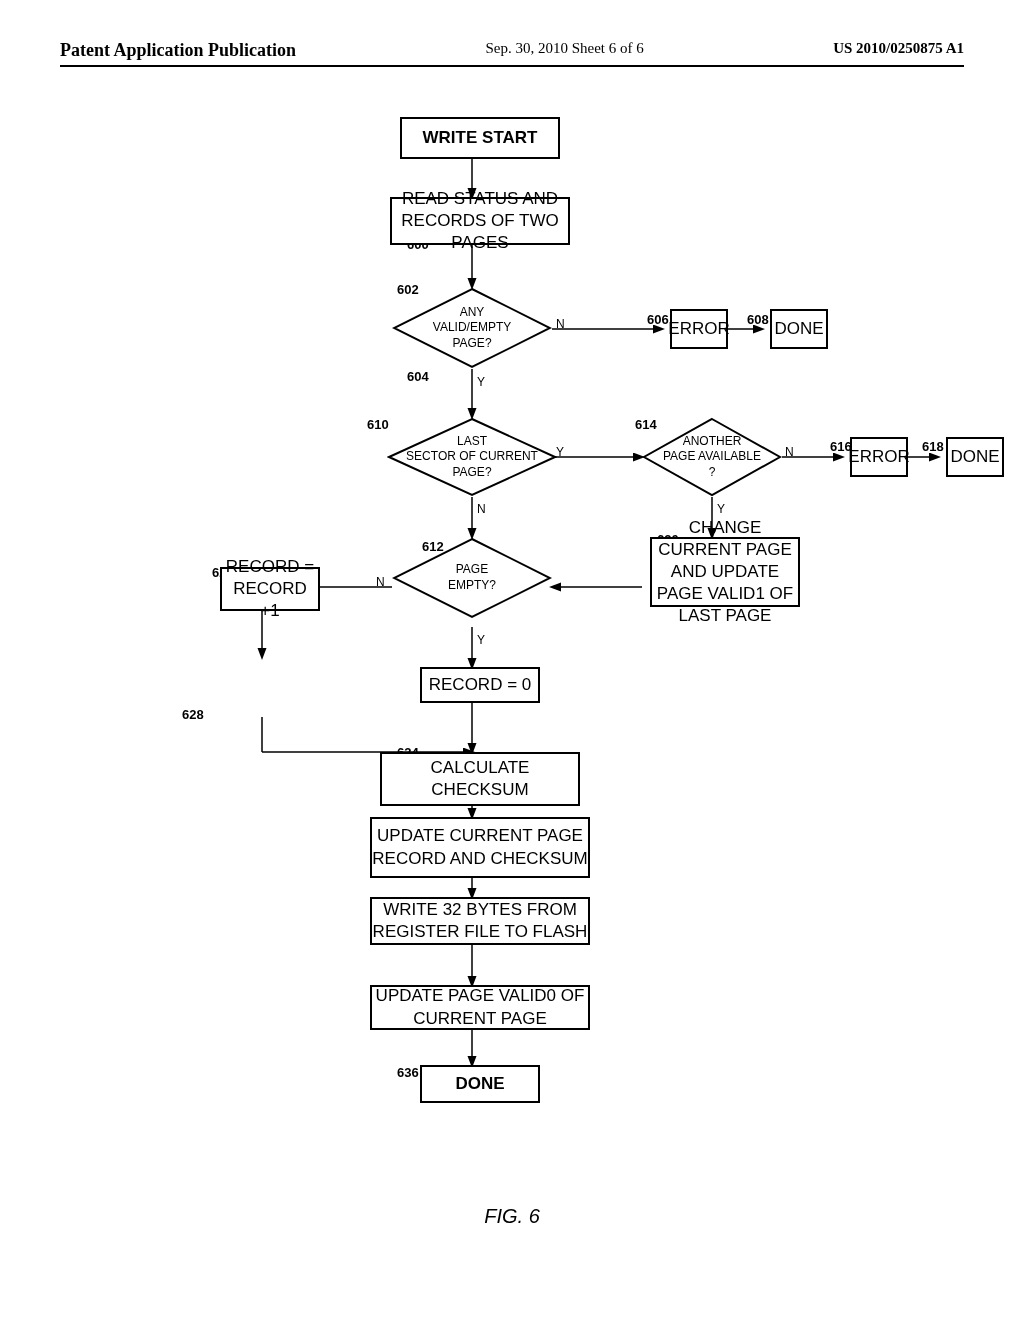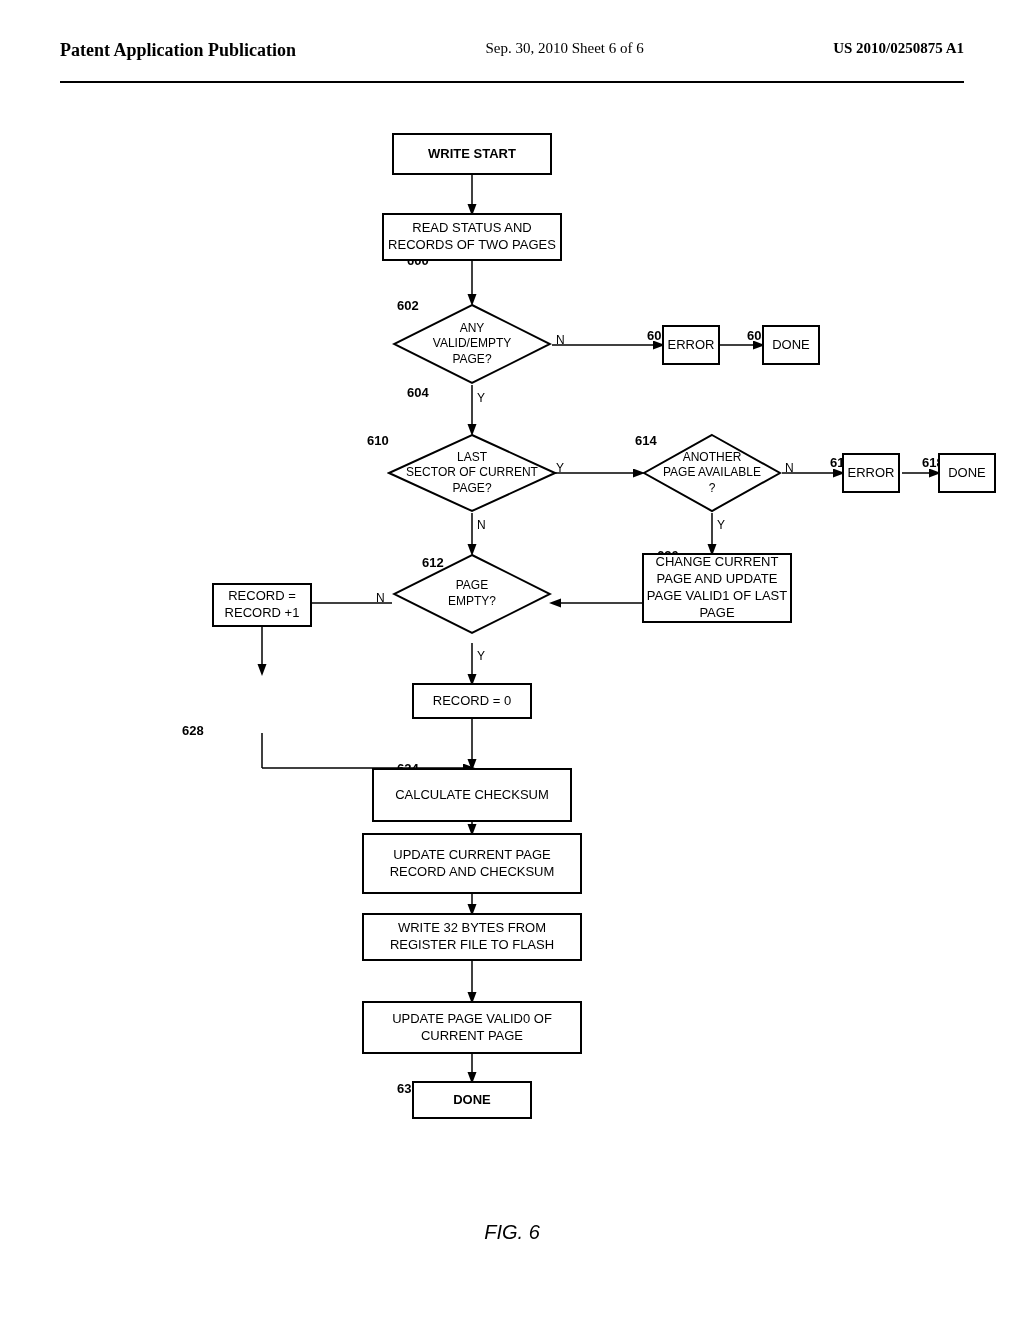--- a/index.html
+++ b/index.html
@@ -18,21 +18,21 @@
       background: #fff;
       position: relative;
       padding: 40px 60px;
     }
 
     .header {
       display: flex;
       justify-content: space-between;
       align-items: flex-start;
       border-bottom: 2px solid #000;
-      padding-bottom: 20px;
+      padding-bottom: 4px;
       margin-bottom: 20px;
     }
 
     .header-left {
       font-size: 18px;
       font-weight: bold;
     }
 
     .header-center {
       font-size: 15px;
@@ -53,24 +53,25 @@
 
     
     .fc-box {
       position: absolute;
       border: 2px solid #000;
       background: #fff;
       display: flex;
       align-items: center;
       justify-content: center;
       text-align: center;
-      font-size: 13px;
+      font-size: 17px;
       font-family: Arial, sans-serif;
       font-weight: normal;
       line-height: 1.3;
+      margin-left: 8px;
     }
 
     .fc-diamond {
       position: absolute;
       display: flex;
       align-items: center;
       justify-content: center;
       text-align: center;
       font-size: 12px;
       font-family: Arial, sans-serif;
@@ -265,21 +266,21 @@
     <div class="fc-box" style="left:330px; top:580px; width:120px; height:36px;">RECORD = 0</div>
 
     <div class="fc-box" style="left:290px; top:665px; width:200px; height:54px;">CALCULATE CHECKSUM</div>
 
     <div class="fc-box" style="left:280px; top:730px; width:220px; height:61px;">UPDATE CURRENT PAGE
 RECORD AND CHECKSUM</div>
 
     <div class="fc-box" style="left:280px; top:810px; width:220px; height:48px;">WRITE 32 BYTES FROM
 REGISTER FILE TO FLASH</div>
 
-    <div class="fc-box" style="left:280px; top:898px; width:220px; height:53px;">UPDATE PAGE VALID0
+    <div class="fc-box" style="left:280px; top:898px; width:220px; height:45px;">UPDATE PAGE VALID0
 OF CURRENT PAGE</div>
 
     <div class="fc-box" style="left:330px; top:978px; width:120px; height:38px; font-weight:bold;">DONE</div>
 
     <div class="fc-arrow-label" style="left:474px; top:230px;">N</div>
 
     <div class="fc-arrow-label" style="left:395px; top:288px;">Y</div>
 
     <div class="fc-arrow-label" style="left:474px; top:358px;">Y</div>
 

